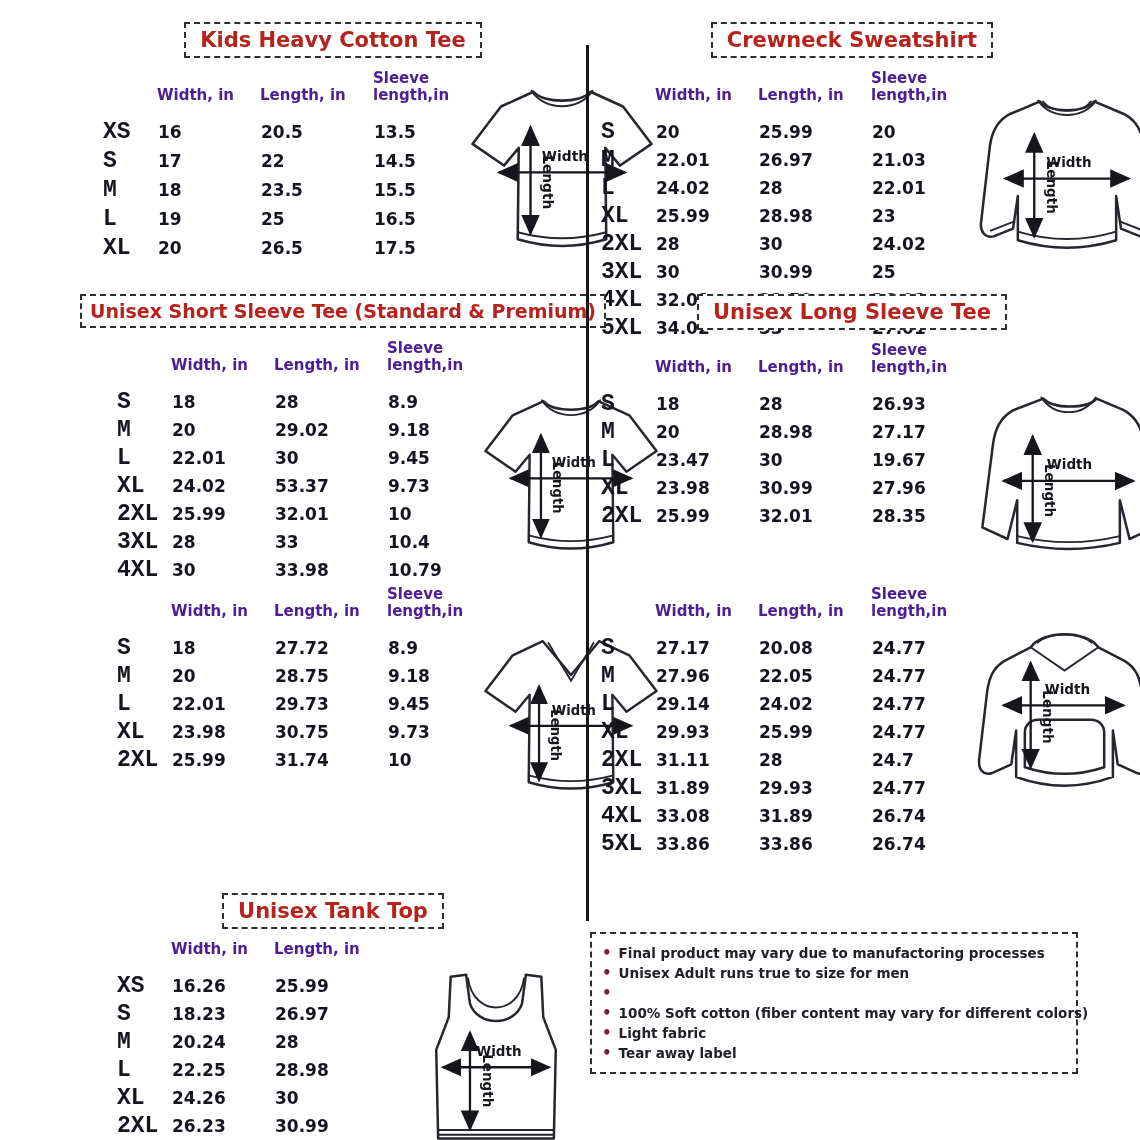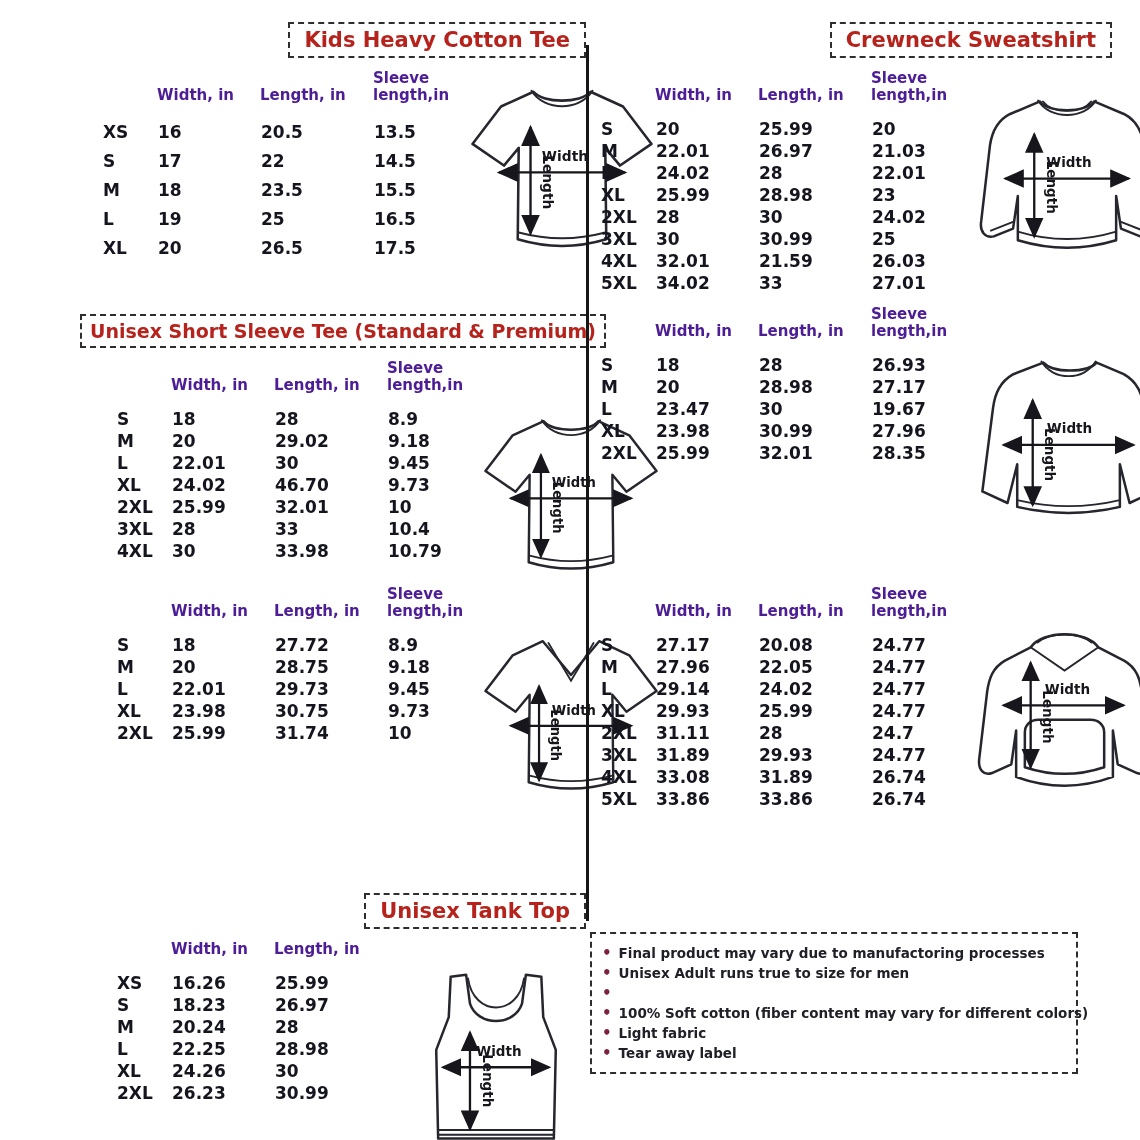--- a/index.html
+++ b/index.html
@@ -1,28 +1,28 @@
 <!DOCTYPE html>
 <html><head>
 <meta charset="utf-8">
 <style>
   html,body{margin:0;padding:0;background:#fff;}
   .sheet{position:relative;width:1140px;height:1140px;background:#ffffff;
          font-family:"DejaVu Sans",sans-serif;overflow:hidden;}
   .sec{position:absolute;}
-  .title-row{text-align:right;}
+  .title-row{text-align:center;}
   .title-box{display:inline-block;border:2px dashed #2e2e2e;padding:4px 14px;
              color:#b5231c;font-weight:700;font-size:21px;white-space:nowrap;background:#fff;}
   .sec-ss-tee .title-box{font-size:19px;padding:4px 8px;}
   .content{display:flex;align-items:flex-start;margin-top:12px;}
   table.size-table{border-collapse:collapse;}
   .size-table th,.size-table td{text-align:left;}
   .size-table thead th{color:#4c1d95;font-size:15px;font-weight:700;max-width:80px;
                        line-height:1.12;padding:0 14px 14px 0;vertical-align:bottom;}
-  .size-table tbody th{font-size:17px;font-weight:700;color:#15151f;padding-right:12px;min-width:42px;vertical-align:middle;}
+  .size-table tbody th{font-size:23px;font-weight:700;color:#15151f;padding-right:12px;min-width:42px;vertical-align:middle;font-family:Liberation Mono, monospace;}
   .size-table tbody td{font-size:17px;font-weight:700;color:#15151f;padding-right:16px;vertical-align:middle;}
   .size-table td:nth-child(2),.size-table tbody td:nth-child(2){min-width:86px;}
   .size-table td:nth-child(3){min-width:96px;}
   .size-table td:nth-child(4){min-width:60px;}
   .roomy tbody tr{height:29px;}
   .tight tbody tr{height:21px;}
   .t20 tbody tr{height:20px;}
   .tbl{margin-left:22px;}
   .sec-ss-tee .tbl,.sec-vneck .tbl,.sec-tank .tbl{margin-left:36px;}
   .sec-crew .tbl,.sec-ls-tee .tbl,.sec-hoodie .tbl{margin-left:8px;}
@@ -198,21 +198,21 @@
           <text class="albl" x="112" y="84" text-anchor="middle">Width</text>
         </g>
         <g>
           <line class="arr" x1="76" y1="50" x2="76" y2="156" marker-start="url(#ah)" marker-end="url(#ah)"></line>
           <text class="albl" x="89" y="105" text-anchor="middle" transform="rotate(90 89 105)">Length</text>
         </g>
       </svg>
     </div>
   </div>
 
-  <div class="sec sec-ss-tee" style="left:80px;top:294px;width:506px;margin-top:20px;">
+  <div class="sec sec-ss-tee" style="left:80px;top:294px;width:506px;">
     <div class="title-row">
       <span class="title-box">Unisex Short Sleeve Tee (Standard &amp; Premium)</span>
     </div>
     <div class="content">
       <table class="size-table tight tbl">
           <thead>
             <tr>
               <th></th>
               <th>Width, in</th>
               <th>Length, in</th>
@@ -234,21 +234,21 @@
             </tr>
             <tr>
               <th>L</th>
               <td>22.01</td>
               <td>30</td>
               <td>9.45</td>
             </tr>
             <tr>
               <th>XL</th>
               <td>24.02</td>
-              <td>46.70</td>
+              <td>53.37</td>
               <td>9.73</td>
             </tr>
             <tr>
               <th>2XL</th>
               <td>25.99</td>
               <td>32.01</td>
               <td>10</td>
             </tr>
             <tr>
               <th>3XL</th>
@@ -274,20 +274,23 @@
         </g>
         <g>
           <line class="arr" x1="68" y1="50" x2="68" y2="158" marker-start="url(#ah)" marker-end="url(#ah)"></line>
           <text class="albl" x="81" y="106" text-anchor="middle" transform="rotate(90 81 106)">Length</text>
         </g>
       </svg>
     </div>
   </div>
 
   <div class="sec sec-ls-tee" style="left:592px;top:294px;width:520px;">
+    <div class="title-row">
+      <span class="title-box">Unisex Long Sleeve Tee</span>
+    </div>
     <div class="content">
       <table class="size-table tight tbl">
           <thead>
             <tr>
               <th></th>
               <th>Width, in</th>
               <th>Length, in</th>
               <th>Sleeve length,in</th>
             </tr>
           </thead>

